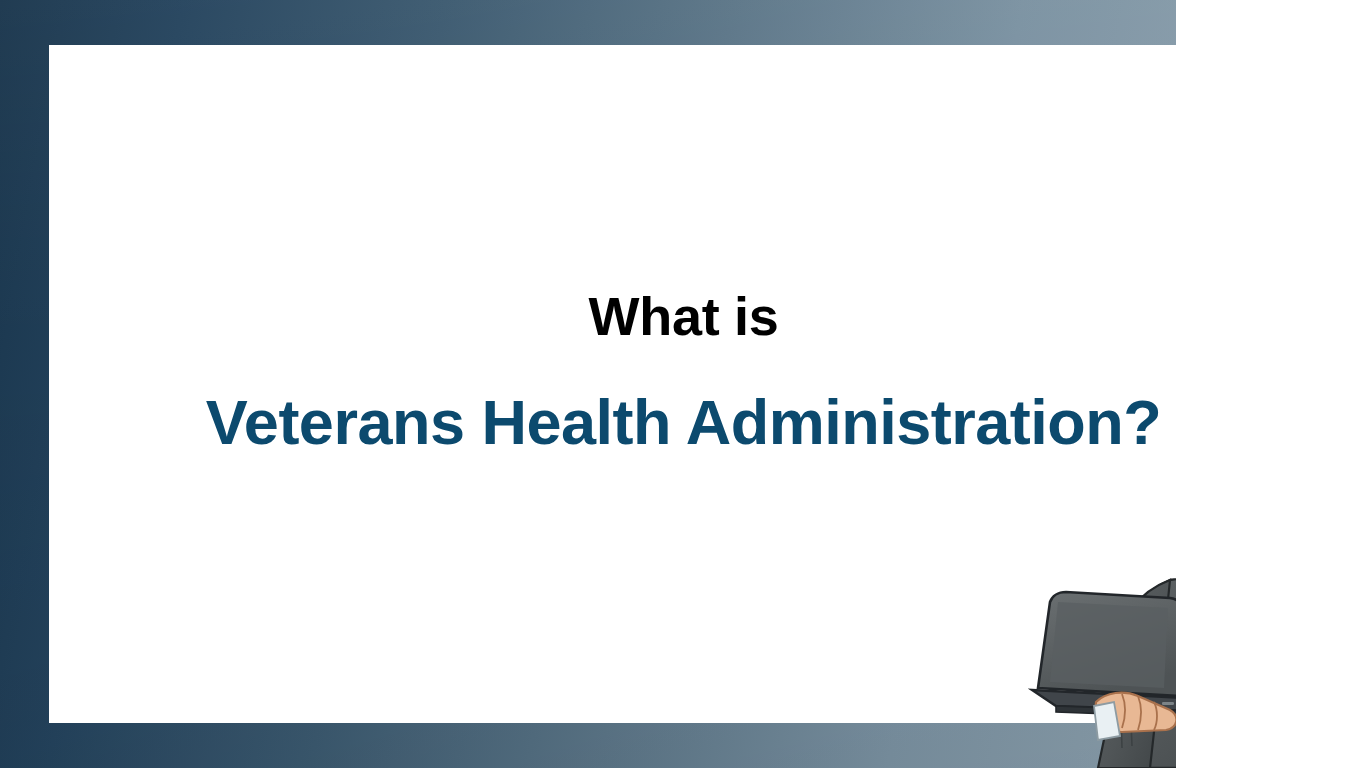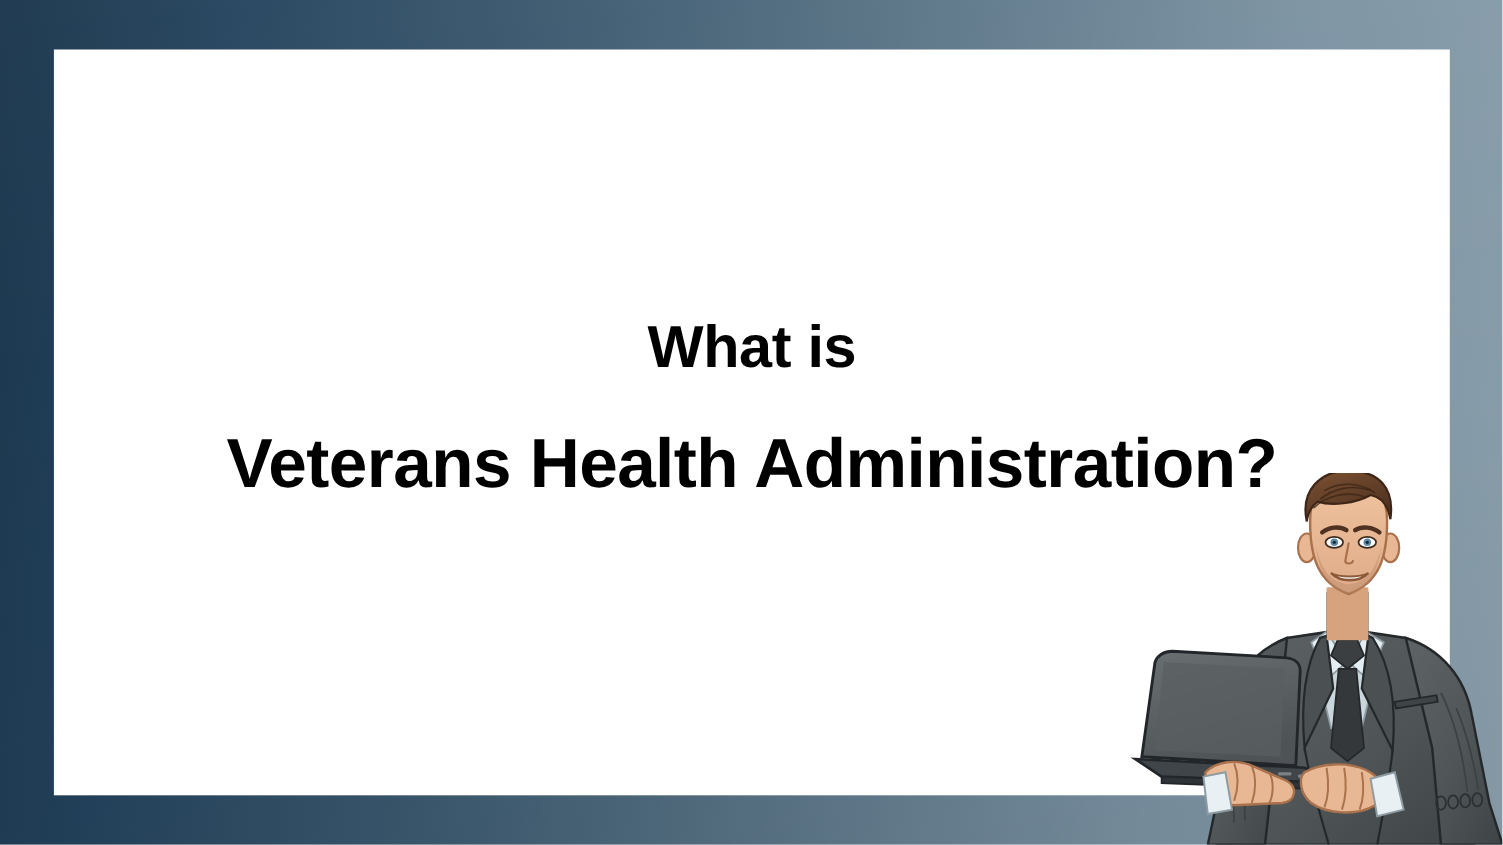--- a/index.html
+++ b/index.html
@@ -6,21 +6,21 @@
     margin: 0;
     padding: 0;
     background: #ffffff;
   }
   body {
     font-family: "Liberation Sans", sans-serif;
   }
 
   .slide {
     position: relative;
-    width: 1366px;
+    width: 1176px;
     height: 768px;
     overflow: hidden;
     background: linear-gradient(100deg,
                 #19354c 0%,
                 #24435d 14%,
                 #3b596f 34%,
                 #5b7587 56%,
                 #7a91a1 78%,
                 #8b9fac 100%);
   }
@@ -58,21 +58,21 @@
     font-weight: bold;
     color: #000000;
     letter-spacing: -0.3px;
     line-height: 1.1;
     margin: 0 0 42px 0;
   }
 
   .title-line-2 {
     font-size: 63px;
     font-weight: bold;
-    color: #000000;
+    color: #0c4a6e;
     letter-spacing: -0.5px;
     line-height: 1.1;
     margin: 0;
     white-space: nowrap;
   }
 
   
   .presenter {
     position: absolute;
     left: 1010px;

